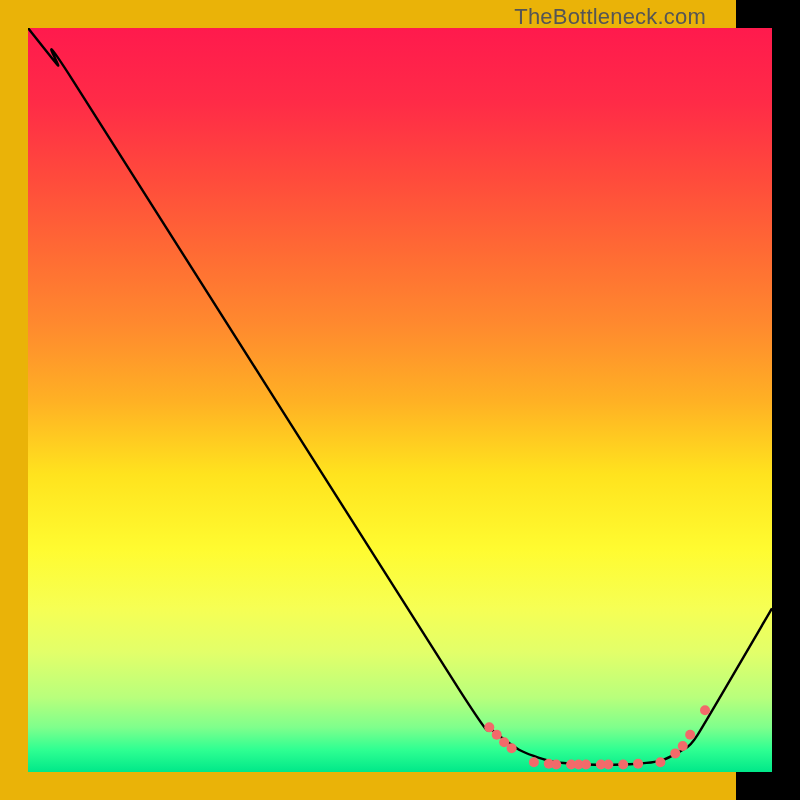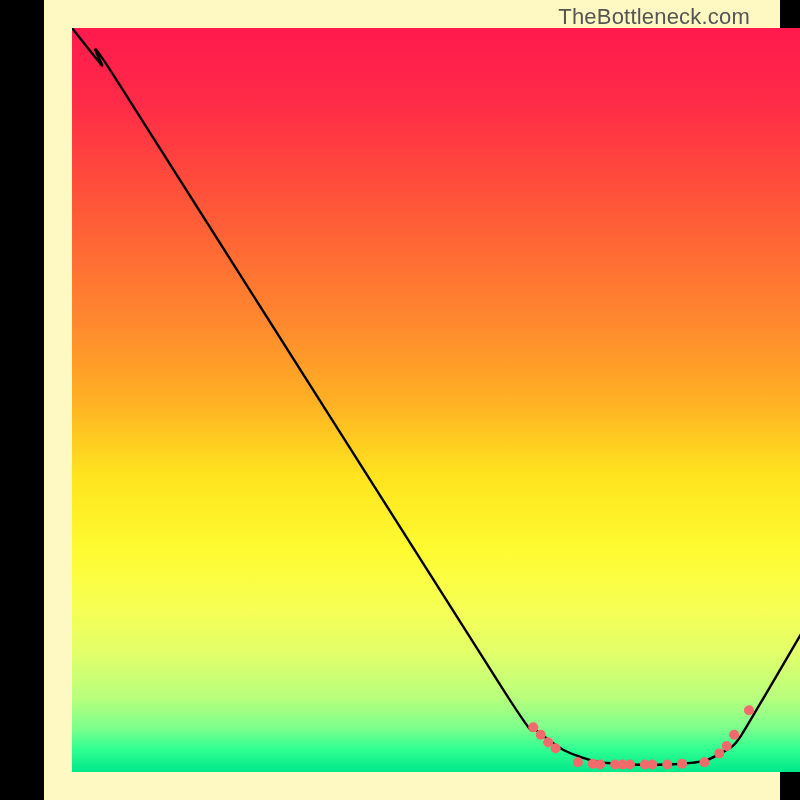--- a/index.html
+++ b/index.html
@@ -10,22 +10,21 @@
     background: #000;
     font-family: Arial, Helvetica, sans-serif;
     overflow: hidden;
   }
   .frame {
     position: absolute;
     top: 0;
     left: 0;
     width: 736px;
     height: 800px;
-    background: #fef9c3;
-    margin-left: 44px;
+    background: #eab308;
   }
   .plot-area {
     position: absolute;
     left: 28px;
     top: 28px;
     width: 744px;
     height: 744px;
     overflow: hidden;
   }
   .watermark {

